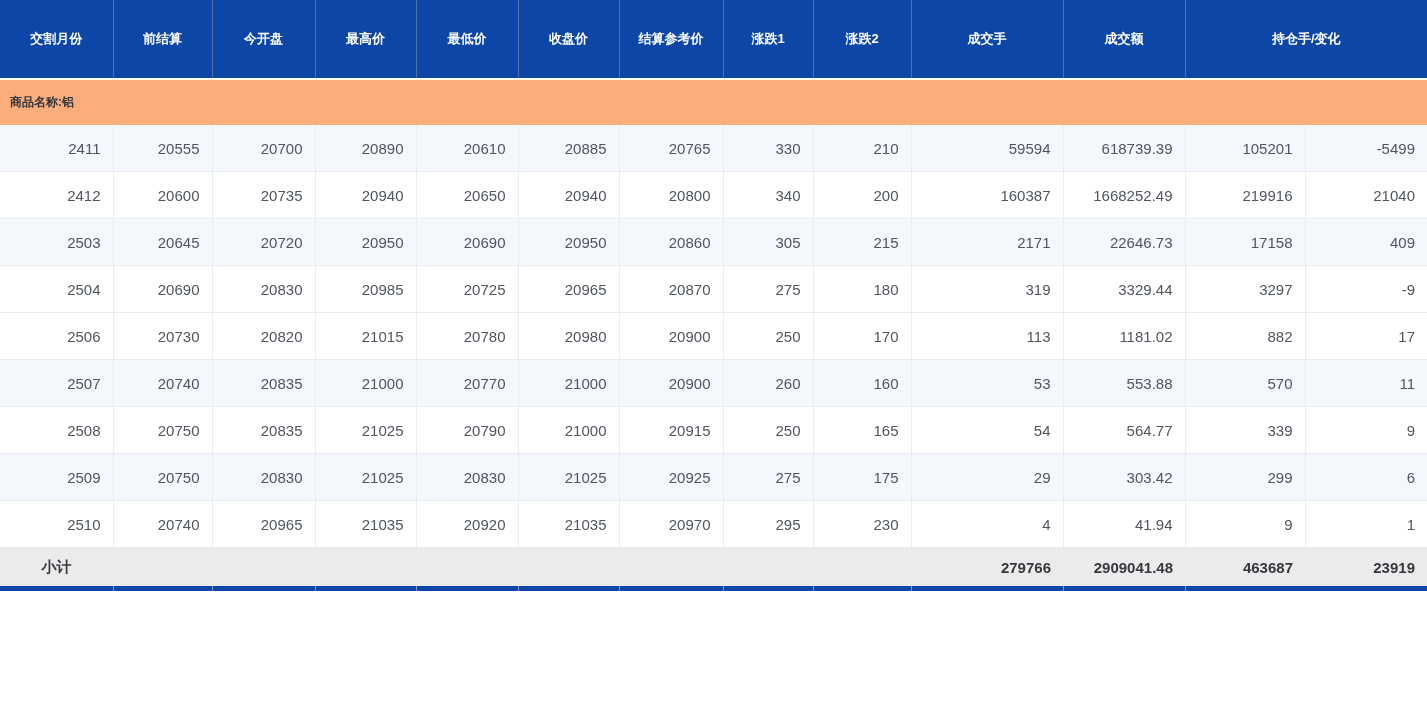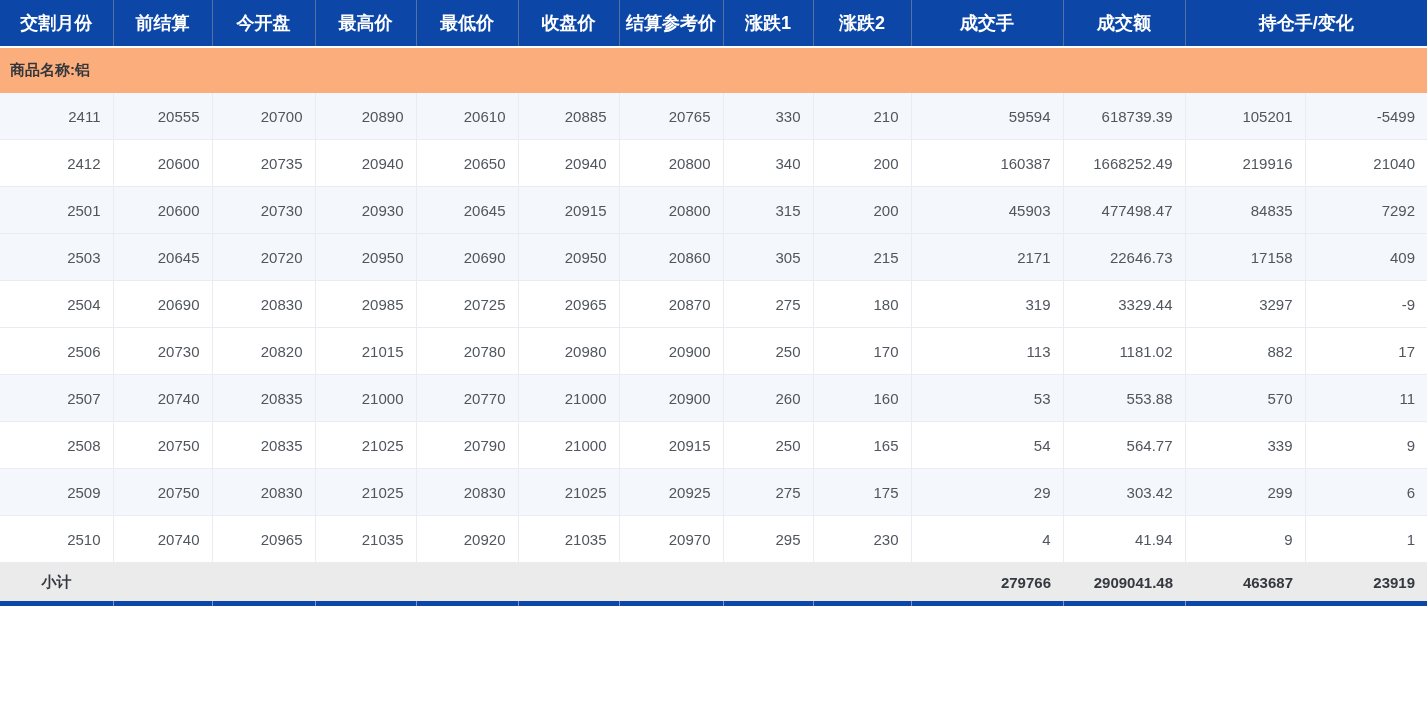--- a/index.html
+++ b/index.html
@@ -14,39 +14,39 @@
     font-family: "Liberation Sans", "DejaVu Sans", sans-serif;
   }
   table {
     border-collapse: collapse;
     table-layout: fixed;
     width: 1427px;
   }
   thead th {
     background: #0c47a8;
     color: #ffffff;
-    font-size: 18px;
+    font-size: 13px;
     font-weight: bold;
     height: 46px;
     text-align: center;
     border-left: 1px solid #53709f;
-    padding: 0;
+    padding: 16px;
     overflow: hidden;
     white-space: nowrap;
   }
   thead th:first-child {
     border-left: none;
   }
   tr.group-row td {
     background: #fbae7b;
     height: 45px;
     border-top: 2px solid #ffffff;
     color: #33373d;
     font-weight: bold;
-    font-size: 15px;
+    font-size: 12px;
     text-align: left;
     padding: 0 0 0 10px;
     margin-top: 17px;
   }
   tbody td.data-cell {
     height: 46px;
     font-size: 15px;
     color: #50565e;
     text-align: right;
     padding: 0 12px 0 0;
@@ -155,35 +155,20 @@
         <td class="data-cell">20940</td>
         <td class="data-cell">20800</td>
         <td class="data-cell">340</td>
         <td class="data-cell">200</td>
         <td class="data-cell">160387</td>
         <td class="data-cell">1668252.49</td>
         <td class="data-cell">219916</td>
         <td class="data-cell">21040</td>
       </tr>
       <tr class="alt">
-        <td class="data-cell center">2501</td>
-        <td class="data-cell">20600</td>
-        <td class="data-cell">20730</td>
-        <td class="data-cell">20930</td>
-        <td class="data-cell">20645</td>
-        <td class="data-cell">20915</td>
-        <td class="data-cell">20800</td>
-        <td class="data-cell">315</td>
-        <td class="data-cell">200</td>
-        <td class="data-cell">45903</td>
-        <td class="data-cell">477498.47</td>
-        <td class="data-cell">84835</td>
-        <td class="data-cell">7292</td>
-      </tr>
-      <tr class="alt">
         <td class="data-cell center">2503</td>
         <td class="data-cell">20645</td>
         <td class="data-cell">20720</td>
         <td class="data-cell">20950</td>
         <td class="data-cell">20690</td>
         <td class="data-cell">20950</td>
         <td class="data-cell">20860</td>
         <td class="data-cell">305</td>
         <td class="data-cell">215</td>
         <td class="data-cell">2171</td>

